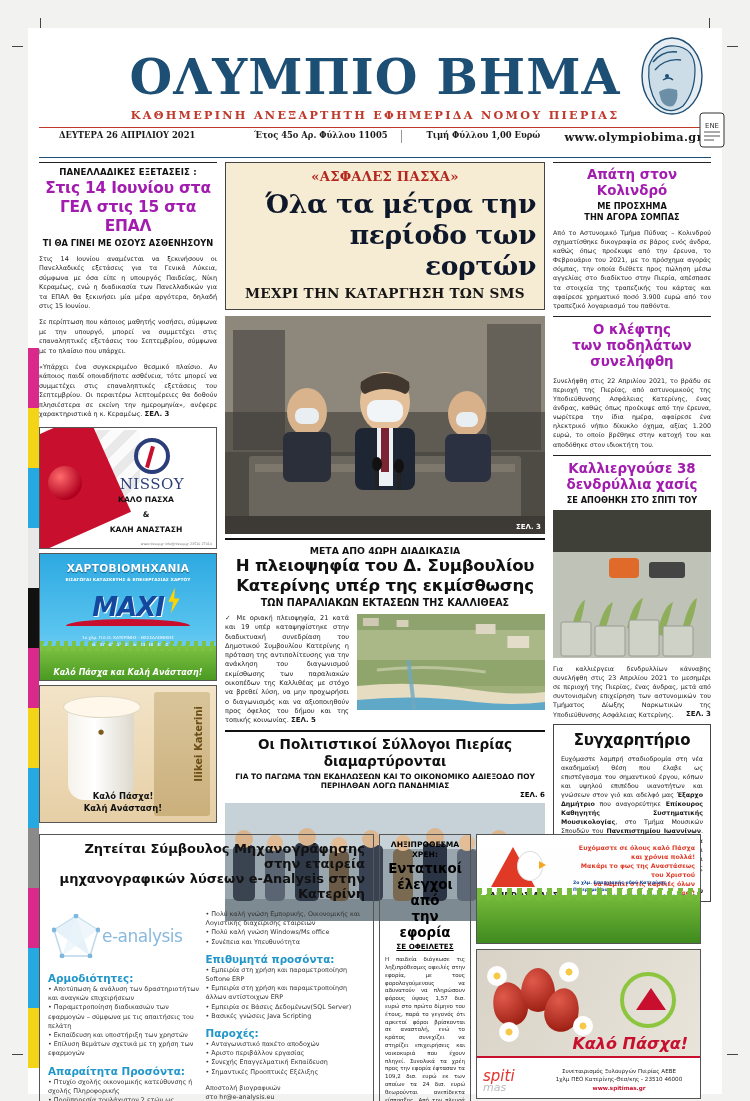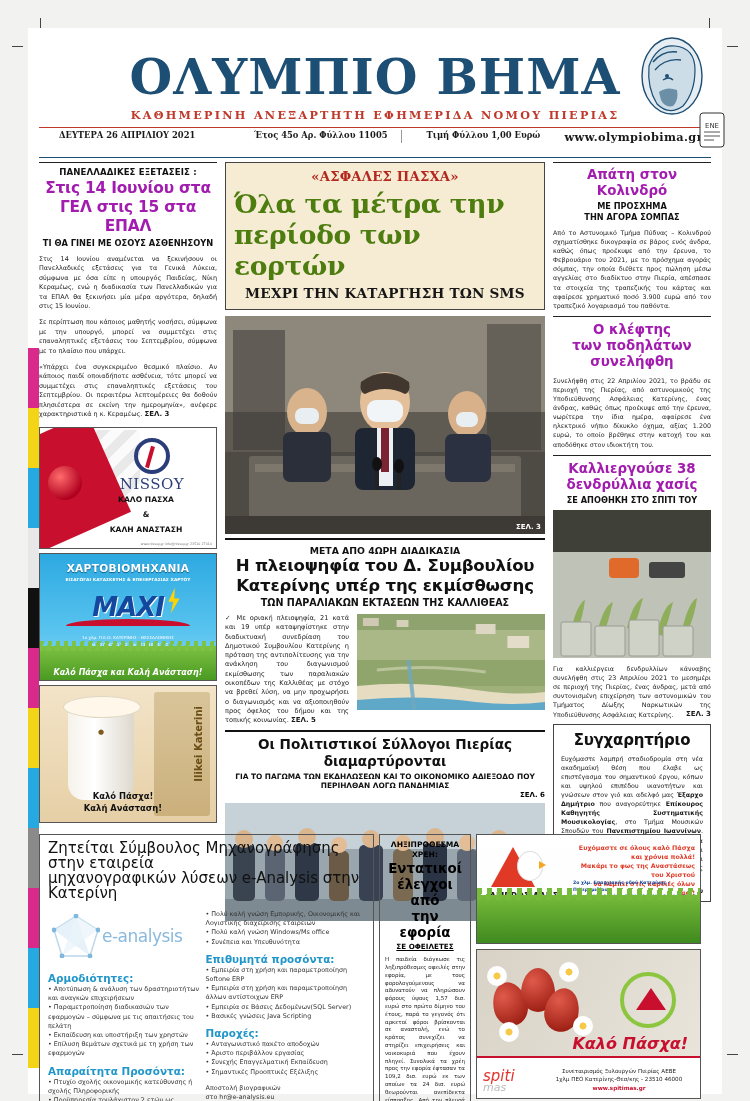--- a/index.html
+++ b/index.html
@@ -160,21 +160,21 @@
      background: linear-gradient(#d9c49a,#cbb07c); border-radius:3px;}
   .ic-vert { position:absolute; right:12px; top:20px; font-size:10px; font-weight:bold; color:#6b4e16;
      writing-mode: vertical-rl; transform: rotate(180deg);}
   .ic-wish { position:absolute; left:8px; bottom:8px; width:150px; text-align:center;}
   .ic-wish div{ font-size:8.4px; font-weight:bold; color:#111; line-height:12px;}
 
   
   .lead-box { background:#f6ecd3; border:1px solid #444; padding:6px 8px 8px; }
   .lead-kick { text-align:center; color:#b4281f; font-family:"DejaVu Serif","Liberation Serif",serif;
      font-weight:bold; font-size:13.2px; letter-spacing:.2px; }
-  .lead-hl { text-align:left; color:#4d7c0f; font-family:"DejaVu Serif","Liberation Serif",serif;
+  .lead-hl { text-align:right; color:#0f172a; font-family:"DejaVu Serif","Liberation Serif",serif;
      font-weight:bold; font-size:26.5px; line-height:31px; padding-top:4px; letter-spacing:-.3px;}
   .lead-sub { text-align:center; color:#161616; font-family:"DejaVu Serif","Liberation Serif",serif;
      font-weight:bold; font-size:13.6px; letter-spacing:.2px; padding-top:4px;}
   .lead-photo { height:218px; margin-top:6px; position:relative; overflow:hidden; background:#7d7467;}
 
   .mid-kick { text-align:center; font-size:9.3px; font-weight:bold; color:#111; padding-top:5px;}
   .mid-hl { text-align:center; font-size:16.6px; font-weight:bold; color:#111; line-height:20px; letter-spacing:-.2px;}
   .mid-sub { text-align:center; font-size:9.6px; font-weight:bold; color:#111; padding-top:1px;}
   .mid-flex { display:flex; gap:8px; padding-top:6px; }
   .mid-text { width:124px; font-size:6.6px; line-height:9.3px; color:#1a1a1a; text-align:justify;}
@@ -192,21 +192,21 @@
 
   .congrat { border:1px solid #444; padding:6px 7px 7px; margin-top:5px;}
   .congrat h3 { text-align:center; font-size:15px; font-weight:bold; color:#111; letter-spacing:-.2px;}
   .congrat p { font-size:6.3px; line-height:9.1px; text-align:justify; color:#1a1a1a; padding-top:5px;}
   .congrat .sig { text-align:right; font-size:6.3px; font-weight:bold; padding-top:6px;}
   .bold-in { font-weight:bold; }
 
   
   .bottom { position:absolute; left:11px; top:806px; width:672px; }
   .eanalysis { border:1px solid #555; width:335px; height:287px; position:relative; padding:6px 8px;}
-  .ea-title { text-align:left; font-size:15px; font-weight:normal; color:#111; line-height:15px;}
+  .ea-title { text-align:right; font-size:13px; font-weight:bold; color:#111; line-height:15px;}
   .ea-row { display:flex; gap:6px; padding-top:7px;}
   .ea-left { width:152px;}
   .ea-right { width:160px;}
   .ea-logo { height:58px; position:relative; }
   .ea-net { position:absolute; left:4px; top:6px; width:48px; height:44px;}
   .ea-word { position:absolute; left:54px; top:18px; font-size:17px; color:#8ab9dd; letter-spacing:-.5px;}
   .ea-h { color:#2196c9; font-size:10.4px; font-weight:bold; padding-top:6px; padding-bottom:1px;}
   .ea-li { font-size:6.4px; line-height:9.2px; color:#333;}
 
   .taxbox { border:1px solid #555; width:92px; height:287px; padding:5px 5px; margin-left:5px;}

